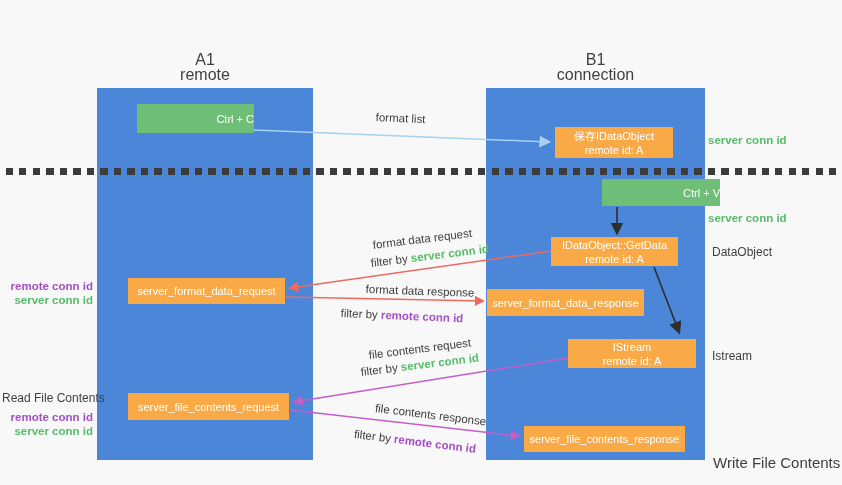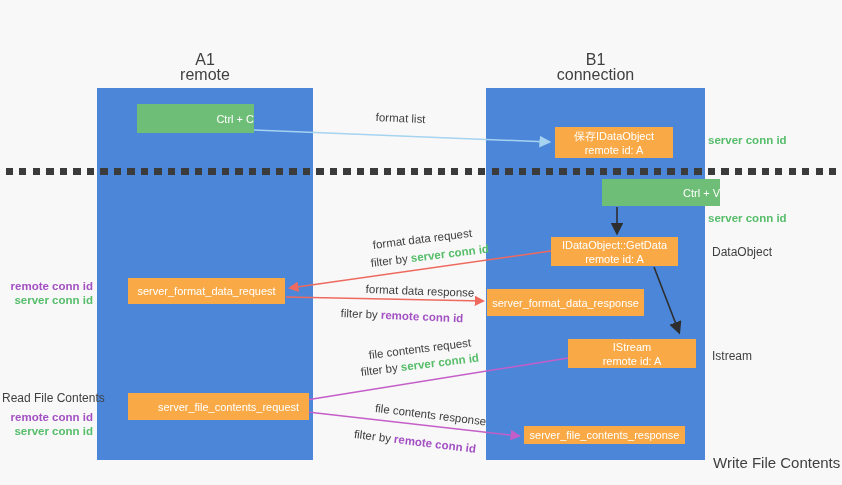--- a/index.html
+++ b/index.html
@@ -98,24 +98,24 @@
   <div class="node orange" style="left:128px;top:278px;width:157px;height:26px;">
     <div>server_format_data_request</div>
   </div>
   <div class="node orange" style="left:487px;top:289px;width:157px;height:27px;">
     <div>server_format_data_response</div>
   </div>
   <div class="node orange" style="left:568px;top:339px;width:128px;height:29px;">
     <div>IStream</div>
     <div>remote id: A</div>
   </div>
-  <div class="node orange" style="left:128px;top:393px;width:161px;height:27px;padding-left:20px;">
+  <div class="node orange" style="left:128px;top:393px;width:161px;height:27px;">
     <div>server_file_contents_request</div>
   </div>
-  <div class="node orange" style="left:524px;top:426px;width:161px;height:18px;">
+  <div class="node orange" style="left:524px;top:426px;width:161px;height:26px;">
     <div>server_file_contents_response</div>
   </div>
 
   <div class="lbl rot" style="left:376px;top:110px;transform:rotate(2.5deg);">format list</div>
 
   <div class="lbl rot" style="left:372px;top:238px;transform:rotate(-7deg);">format data request</div>
   <div class="lbl rot" style="left:370px;top:256px;transform:rotate(-7deg);"><span>filter by </span><b class="green-t">server conn id</b></div>
 
   <div class="lbl rot" style="left:366px;top:282px;transform:rotate(2deg);">format data response</div>
   <div class="lbl rot" style="left:341px;top:306px;transform:rotate(2.5deg);"><span>filter by </span><b class="purple-t">remote conn id</b></div>

